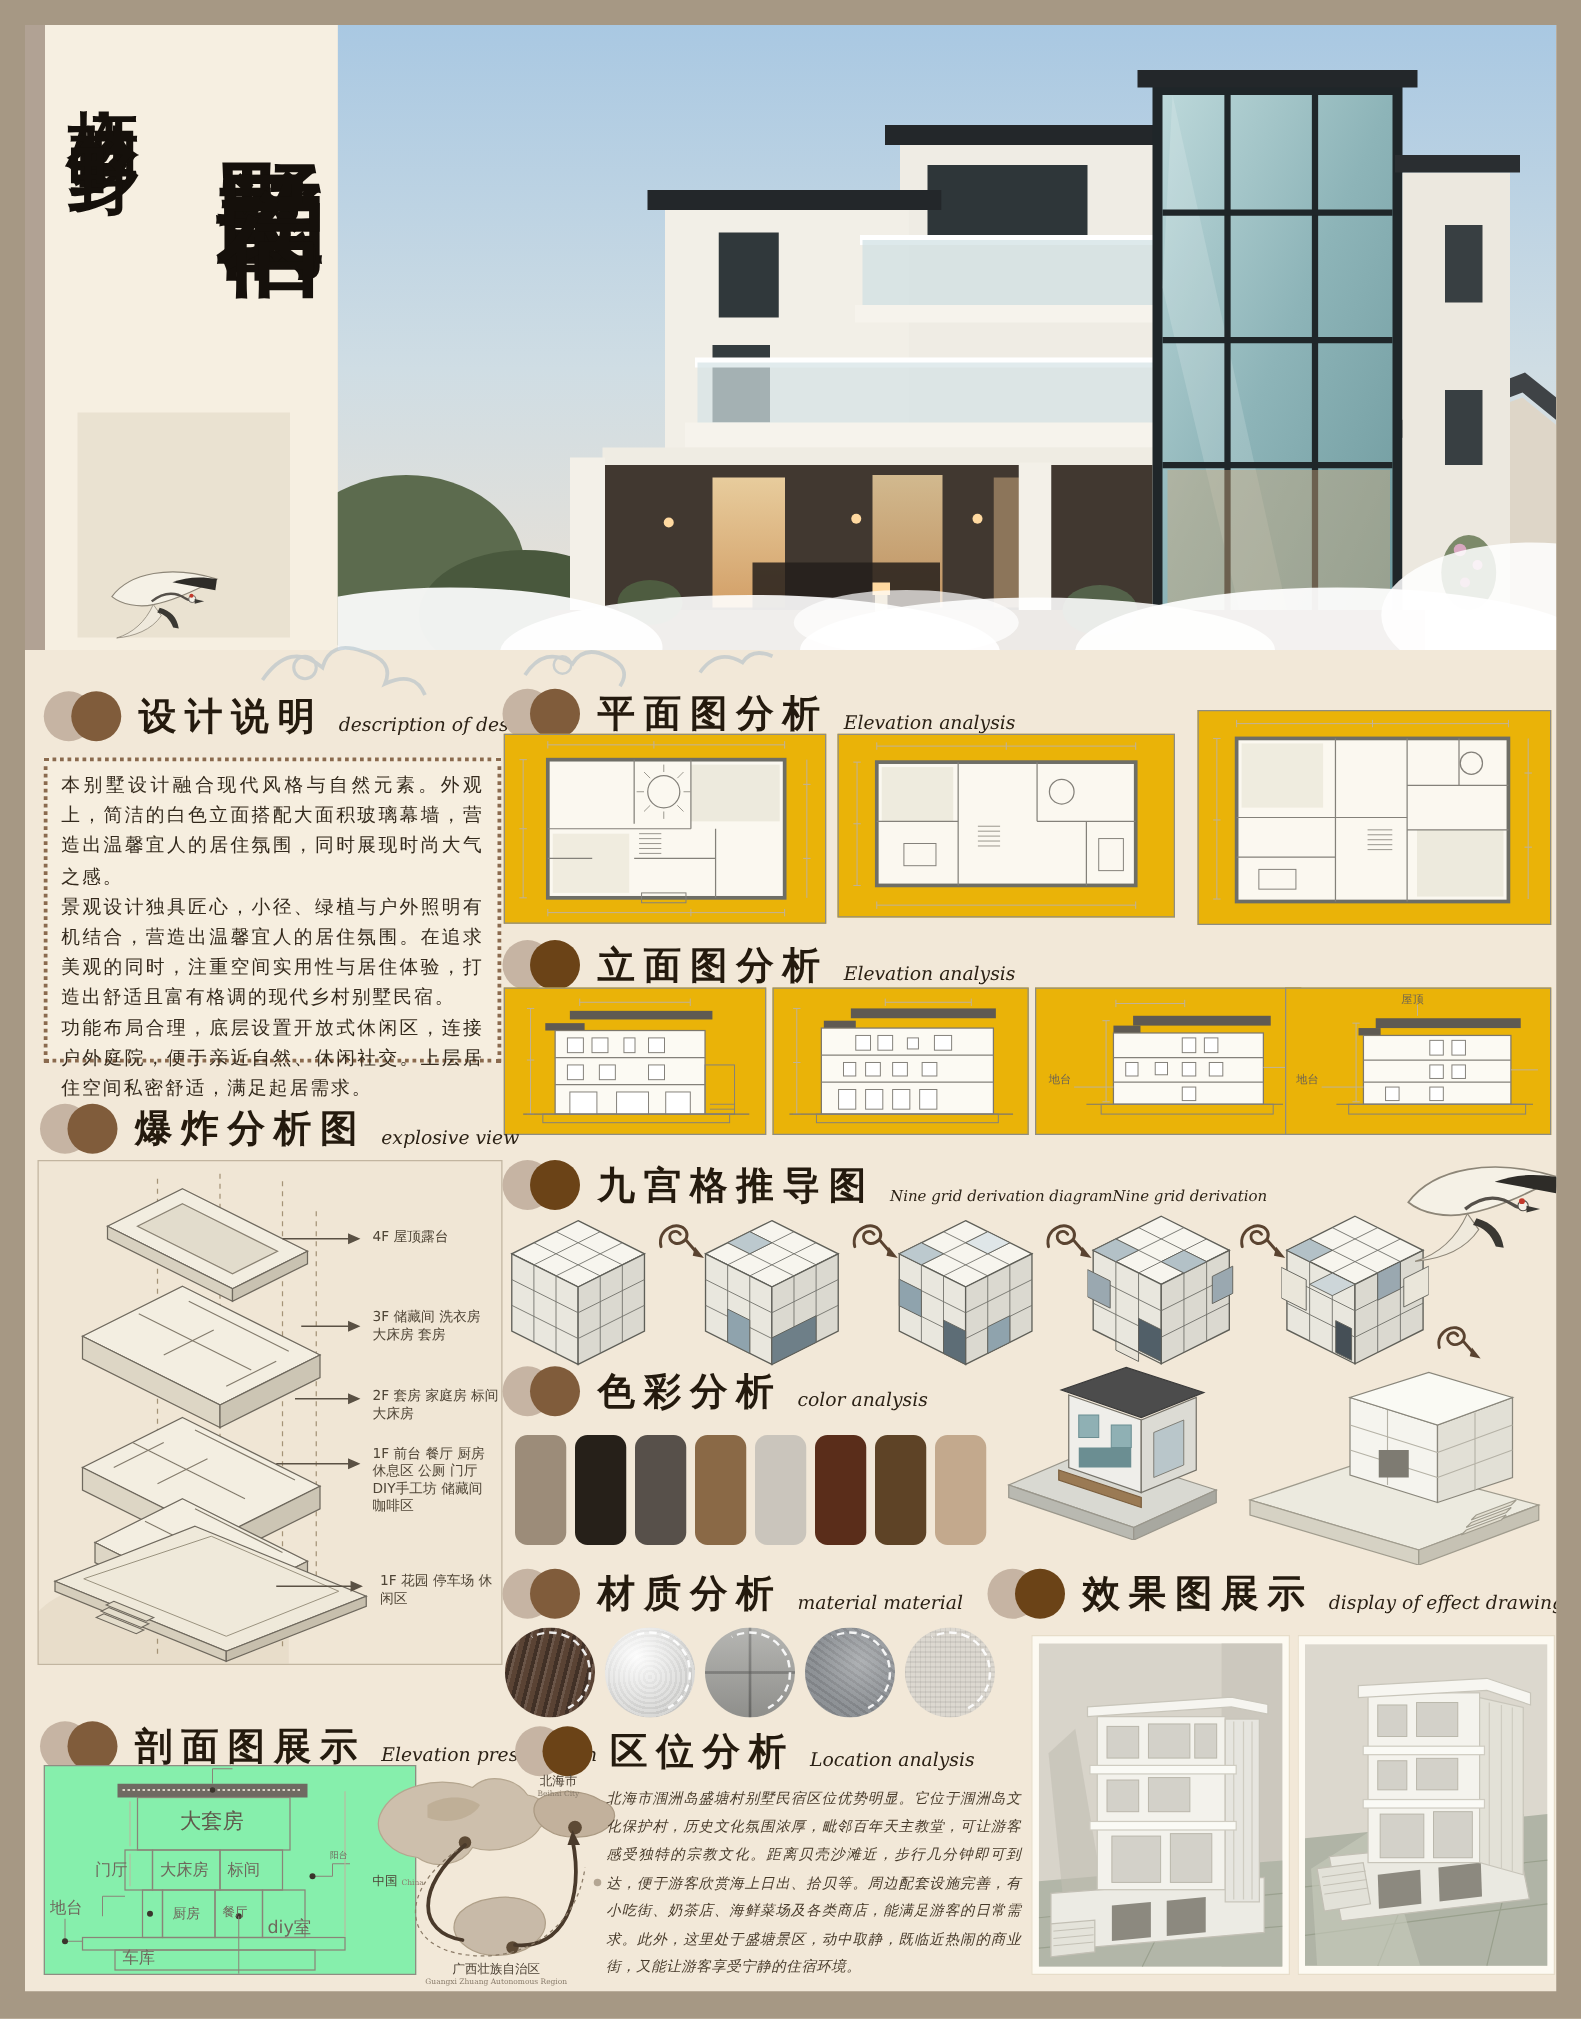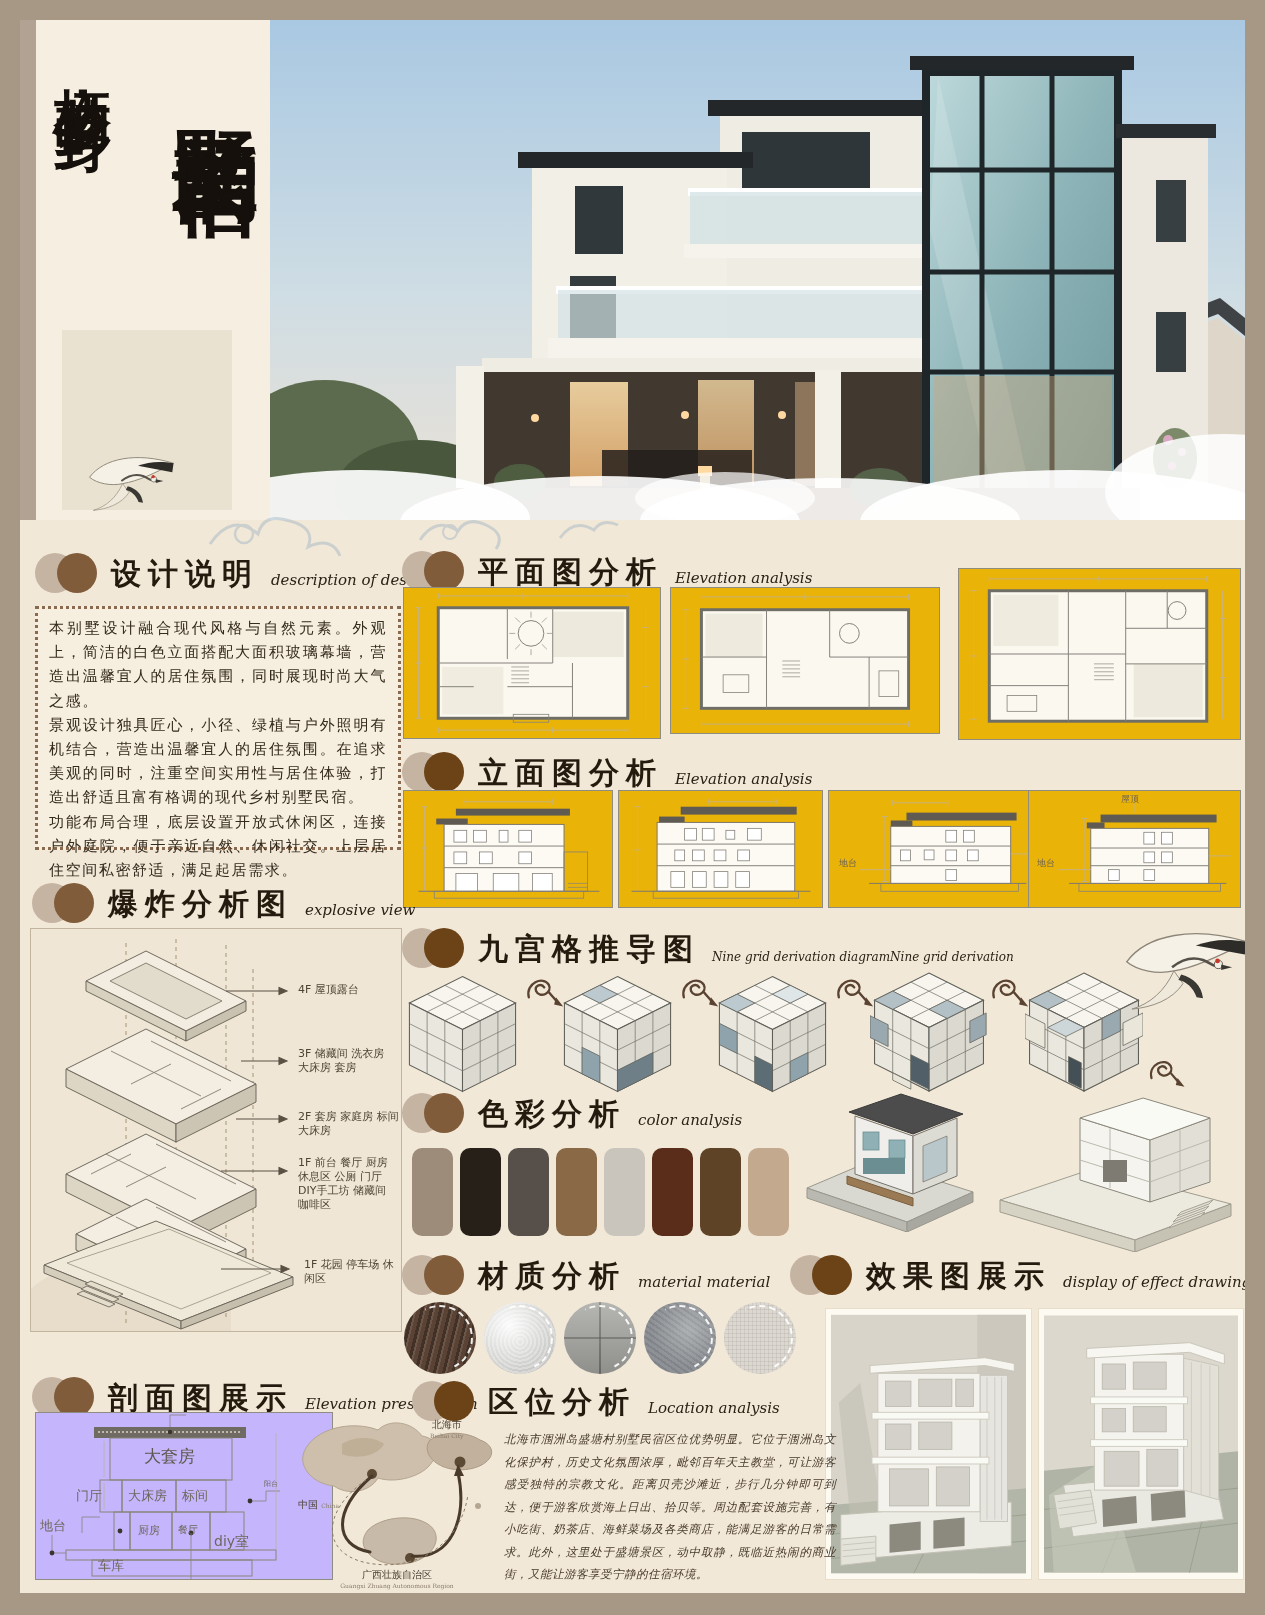--- a/index.html
+++ b/index.html
@@ -38,21 +38,21 @@
 .swatch{width:41px;height:88px;border-radius:10px}
 #materials{position:absolute;left:384px;top:1282px;display:flex;gap:8px}
 .mat{width:72px;height:72px;border-radius:50%;position:relative}
 .mat::after{content:'';position:absolute;inset:3px;border-radius:50%;border:2px dashed rgba(255,255,255,.9);border-left-color:transparent;border-bottom-color:transparent;transform:rotate(18deg)}
 .mat-dark-wood{background-image:repeating-linear-gradient(104deg,rgba(0,0,0,.28) 0 3px,rgba(255,255,255,.10) 3px 5px,transparent 5px 9px)}
 .mat-silver-fabric{background-image:radial-gradient(circle at 35% 32%,rgba(255,255,255,.95),rgba(175,175,172,.35)),repeating-radial-gradient(circle at 50% 55%,rgba(110,110,108,.3) 0 2px,transparent 2px 4px)}
 .mat-stone-tile{background-image:linear-gradient(rgba(255,255,255,.18),rgba(0,0,0,.14)),linear-gradient(90deg,transparent 48%,rgba(80,80,78,.55) 49% 51%,transparent 52%),linear-gradient(0deg,transparent 48%,rgba(80,80,78,.5) 49% 51%,transparent 52%)}
 .mat-concrete{background-image:radial-gradient(circle at 62% 38%,rgba(255,255,255,.3),transparent 60%),repeating-linear-gradient(35deg,rgba(0,0,0,.1) 0 2px,transparent 2px 5px)}
 .mat-plaster{background-image:repeating-linear-gradient(0deg,rgba(0,0,0,.06) 0 1px,transparent 1px 4px),repeating-linear-gradient(90deg,rgba(0,0,0,.06) 0 1px,transparent 1px 4px)}
 
-#loctext{position:absolute;left:484px;top:1408px;width:332px;font-family:Liberation Sans, sans-serif;font-style:italic;font-size:11.5px;line-height:22.5px;color:#473a2a;text-align:justify;letter-spacing:.5px}
+#loctext{position:absolute;left:465px;top:1408px;width:332px;font-family:Liberation Sans, sans-serif;font-style:italic;font-size:11.5px;line-height:22.5px;color:#473a2a;text-align:justify;letter-spacing:.5px}
 .maplbl{position:absolute;font-family:"DejaVu Serif",serif;font-size:10px;color:#4c4134;white-space:nowrap;text-align:center}
 .maplbl small{display:block;font-size:6px;color:#8a7d6c;letter-spacing:0}
 
 .photo{position:absolute;background:#fdfaf2;padding:5px;border:1px solid #e7ddc9}
 .photo svg{display:block}
 
 .cad{stroke:#84817a;stroke-width:1;fill:none}
 .dim{stroke:#bfb29d;stroke-width:.8;fill:none}
 </style>
 </head>
@@ -778,21 +778,21 @@
   </div>
 
   <div class="hdr" style="left:12px;top:1352px">
     <span class="dots">
         <i class="b"></i>
         <i class="f"></i>
       </span>
     <span class="zh">剖面图展示</span>
     <span class="en">Elevation presentation</span>
   </div>
-  <div class="frame" style="left:15px;top:1392px;width:298px;height:168px;background:#c4b5fd">
+  <div class="frame" style="left:15px;top:1392px;width:298px;height:168px;background:#86efac">
     <svg viewBox="0 0 256 166" width="256" height="166">
       <rect x="58" y="14" width="152" height="11" fill="#6f6a62"></rect>
       <line x1="62" y1="19" x2="206" y2="19" stroke="#d8d2c4" stroke-width="1.5" stroke-dasharray="2 2"></line>
       <circle cx="134" cy="19" r="2.2" fill="#3a342c"></circle>
         <line x1="134" y1="14" x2="134" y2="2" stroke="#8a8478" stroke-width=".8"></line>
         <line x1="134" y1="2" x2="150" y2="2" stroke="#8a8478" stroke-width=".8"></line>
       <g fill="none" stroke="#8a8478" stroke-width="1">
         <rect x="74" y="25" width="122" height="42"></rect>
         <rect x="86" y="67" width="54" height="32"></rect>
           <rect x="140" y="67" width="50" height="32"></rect>

